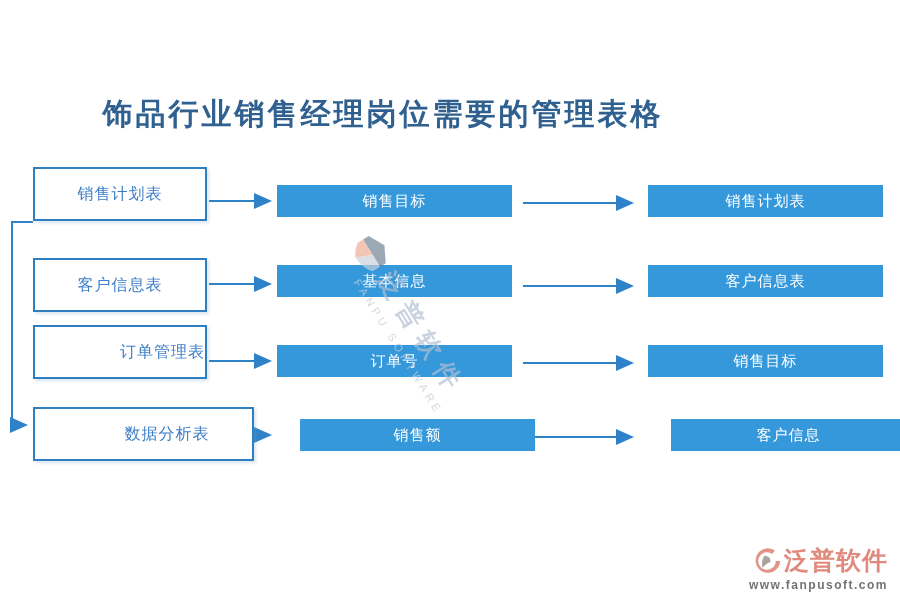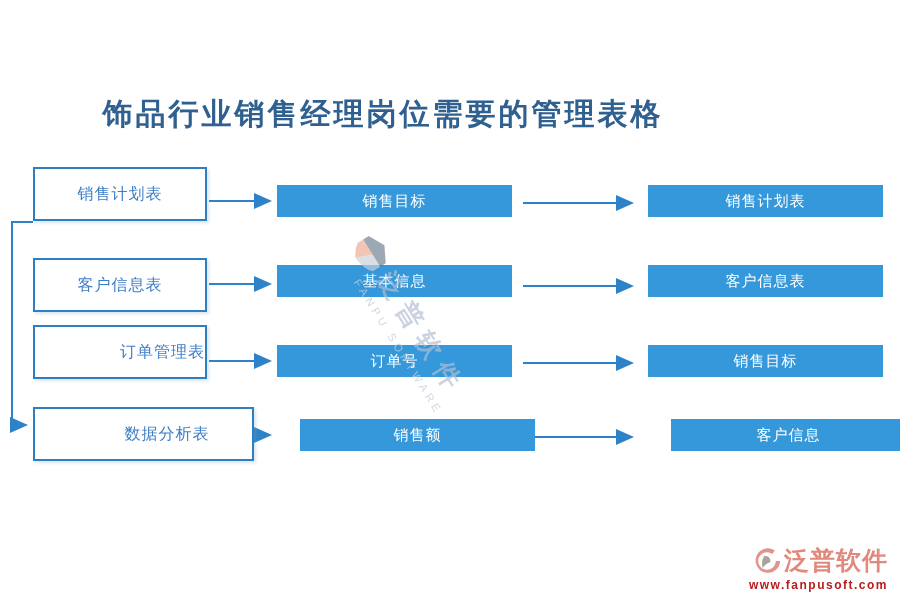--- a/index.html
+++ b/index.html
@@ -49,21 +49,21 @@
     color:#c5cdd8;margin-top:3px;margin-left:34px;opacity:.9;
   }
   
   .footer{position:absolute;right:12px;bottom:8px;z-index:2;text-align:center;}
   .footer-row{display:flex;align-items:center;justify-content:flex-end;gap:3px;}
   .footer-brand{
     font-size:25px;font-weight:bold;color:#e0897c;letter-spacing:1px;
     font-family:"Liberation Sans",sans-serif;
   }
   .footer-url{
-    font-size:12px;font-weight:bold;color:#b91c1c;letter-spacing:1.5px;margin-top:1px;
+    font-size:12px;font-weight:bold;color:#737373;letter-spacing:1.5px;margin-top:1px;
   }
 </style>
 </head>
 <body>
 
 <div class="title">饰品行业销售经理岗位需要的管理表格</div>
 
 <svg class="connectors" width="900" height="600" viewBox="0 0 900 600">
   <defs>
     <marker id="ah" markerWidth="9" markerHeight="8" refX="7" refY="4" orient="auto">

